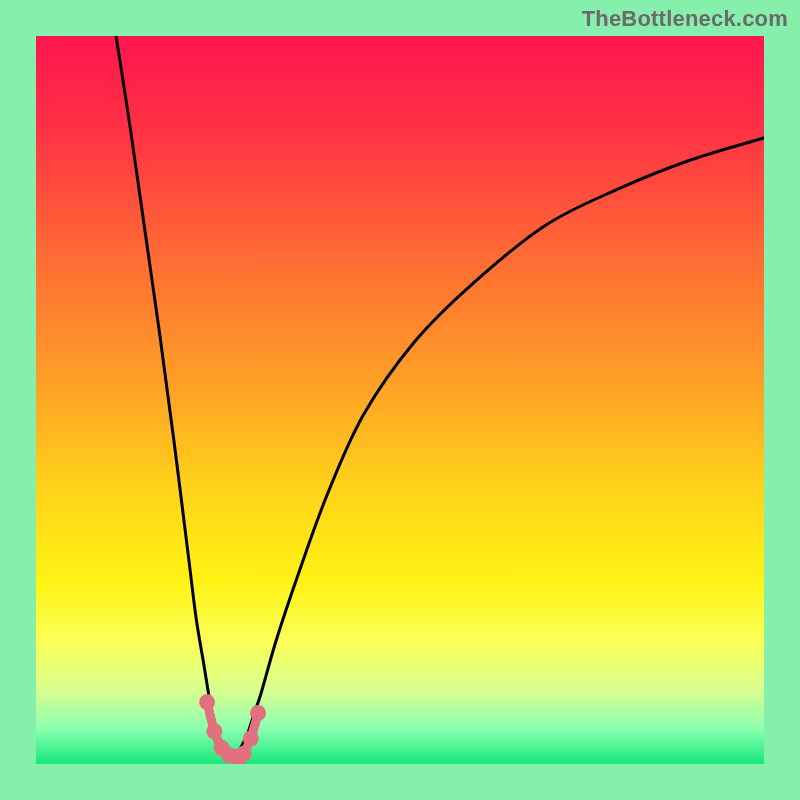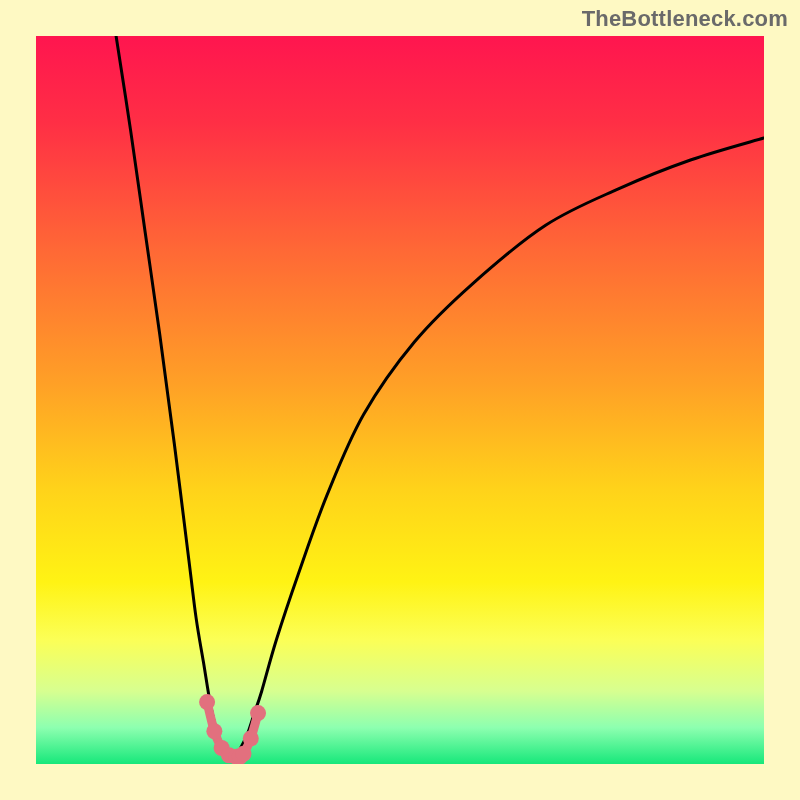--- a/index.html
+++ b/index.html
@@ -8,21 +8,21 @@
     width: 800px;
     height: 800px;
     background: #000000;
     overflow: hidden;
     font-family: Arial, Helvetica, sans-serif;
   }
   .stage {
     position: relative;
     width: 800px;
     height: 800px;
-    background: #fef9c3;
+    background: #86efac;
   }
   .watermark {
     position: absolute;
     top: 6px;
     right: 12px;
     color: #6a6a6a;
     font-size: 22px;
     font-weight: 600;
     letter-spacing: 0.2px;
     user-select: none;

